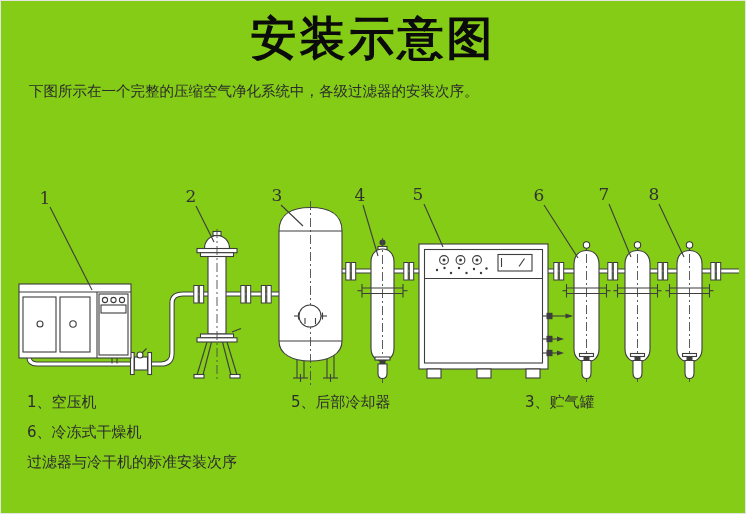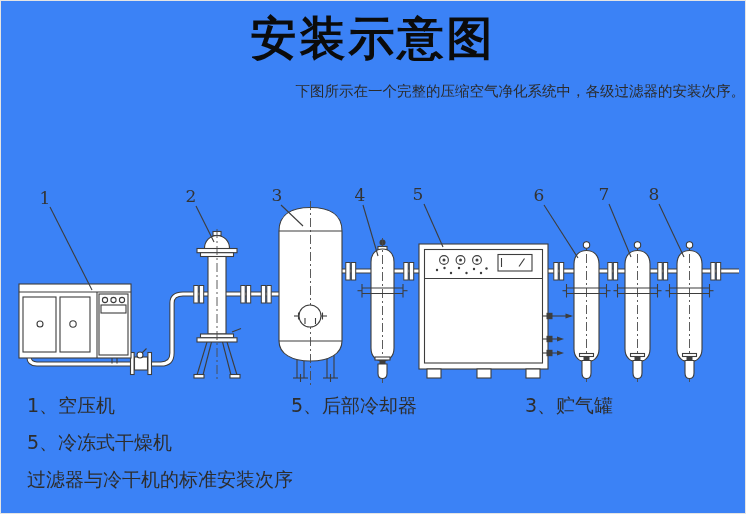--- a/index.html
+++ b/index.html
@@ -1,60 +1,59 @@
 <!DOCTYPE html>
 <html><head>
 <meta charset="utf-8">
 <style>
   html,body{margin:0;padding:0;background:#fff;}
   .page{
     position:relative;
     width:746px;height:514px;
     box-sizing:border-box;
-    background:#3b82f6;
+    background:#84cc16;
     border:1px solid #e4e4e4;
     overflow:hidden;
     font-family:"DejaVu Sans","Liberation Sans",sans-serif;
     color:#2f2f2f;
   }
   .title{
     margin:6px 0 0 0;
     text-align:center;
     font-size:46px;
     font-weight:900;
     letter-spacing:3px;
     color:#0b0b0b;
     line-height:1.35;
   }
   .subtitle{
     margin:13px 0 0 28px;
     font-size:14.5px;
     color:#2b2b2b;
-    text-align:right;
   }
   .diagram-svg{
     position:absolute;
     left:0; top:175px;
     width:746px; height:212px;
     display:block;
   }
   
   .ln{fill:none;stroke:#3d3d3d;stroke-width:1.1;}
   .fw{fill:#ffffff;stroke:#3d3d3d;stroke-width:1.1;}
   .cl{fill:none;stroke:#4a4a4a;stroke-width:0.9;stroke-dasharray:9 3 2 3;}
   .pipe-o{fill:none;stroke:#3d3d3d;stroke-width:5.2;}
   .pipe-i{fill:none;stroke:#ffffff;stroke-width:3.2;}
   .flg{fill:#ffffff;stroke:#3d3d3d;stroke-width:1;}
   .drk{fill:#3d3d3d;stroke:none;}
   .num{font-family:"DejaVu Serif","Liberation Serif",serif;font-size:17px;fill:#333;}
   .legend{
     position:absolute;
     left:0;right:0;top:392px;
     padding-left:26px;
-    font-size:19px;
+    font-size:15px;
     color:#2d2d2d;
   }
   .legend-grid{
     display:grid;
     grid-template-columns:264px 234px 1fr;
     row-gap:11px;
   }
   .legend-footer{
     margin:11px 0 0 0;
     font-family:Liberation Serif, serif;
@@ -281,18 +280,18 @@
         <text class="num" x="653" y="199" text-anchor="middle">8</text>
       </g>
     </g>
   </svg>
 
   <div class="legend">
     <div class="legend-grid">
       <span>1、空压机</span>
       <span>5、后部冷却器</span>
       <span>3、贮气罐</span>
-      <span>5、冷冻式干燥机</span>
+      <span>6、冷冻式干燥机</span>
     </div>
     <p class="legend-footer">过滤器与冷干机的标准安装次序</p>
   </div>
 
 </div>
 
 </body></html>

